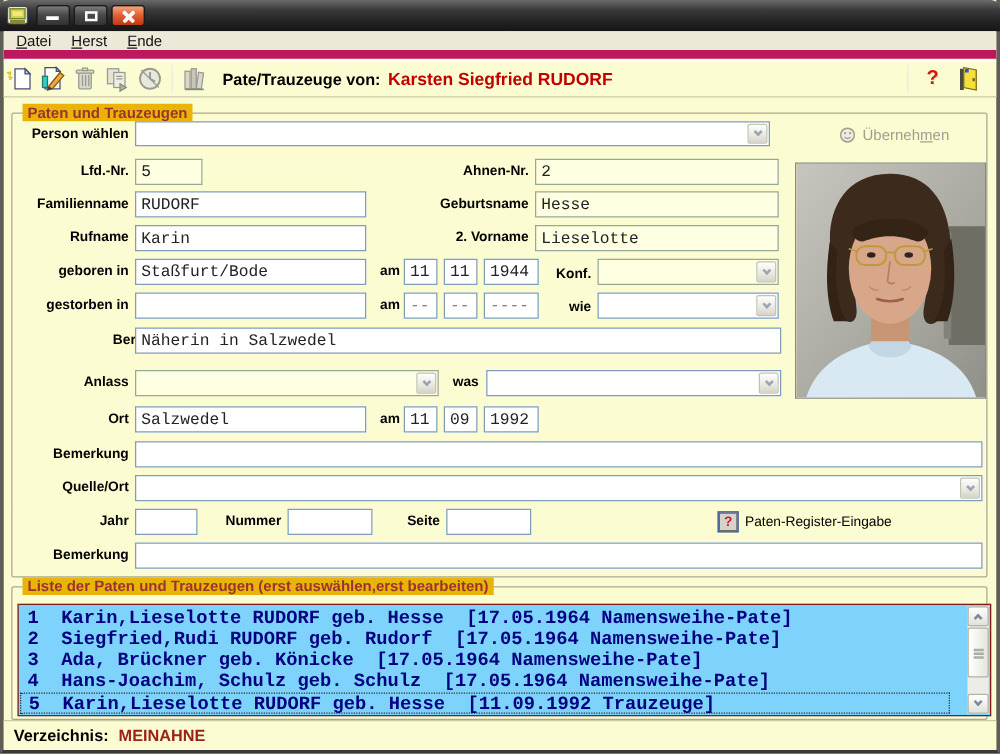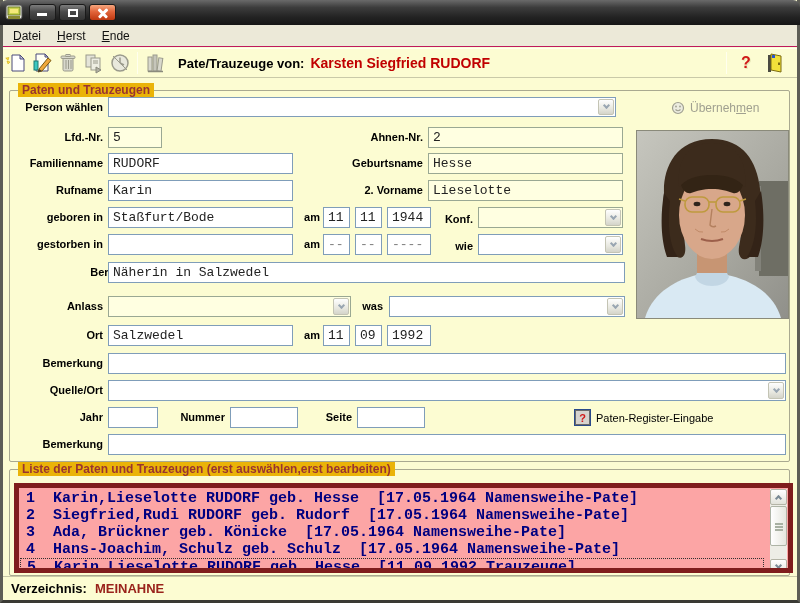--- a/index.html
+++ b/index.html
@@ -19,21 +19,21 @@
   .winbtn { width:27px; height:17px; border:1px solid #1a1a1a; border-radius:3px;
     background:linear-gradient(#7d7d7d,#4a4a4a 45%,#333); position:relative; }
   .winbtn.close { background:linear-gradient(#F5A67E,#E2643A 45%,#C03810); }
   .glyph-min { position:absolute; left:7px; bottom:4px; width:10px; height:3px; background:#fff; }
   .glyph-max { position:absolute; left:8px; top:4px; width:10px; height:8px; border:2px solid #fff; }
   .glyph-x1,.glyph-x2 { position:absolute; left:7px; top:7px; width:12px; height:2.5px; background:#fff; border-radius:1px; }
   .glyph-x1 { transform:rotate(45deg); } .glyph-x2 { transform:rotate(-45deg); }
 
   
   .menubar { position:absolute; top:25px; left:0; width:794px; height:22px; background:#ECE9D8;
-    border-bottom:1px solid #be185d; display:flex; align-items:center; padding-left:2px; }
+    border-bottom:7px solid #be185d; display:flex; align-items:center; padding-left:2px; }
   .menuitem { font-size:12px; color:#111; padding:3px 8px; }
   .accel { text-decoration:underline; }
 
   
   .toolbar { position:absolute; top:48px; left:0; width:794px; height:30px; background:#FCFCD2;
     border-top:1px solid #FFFFF0; border-bottom:1px solid #C9C9A8; display:flex; align-items:center; }
   .tbtn { width:26px; height:24px; display:flex; align-items:center; justify-content:center; }
   .tsep { width:1px; height:22px; background:#BDBDA0; border-right:1px solid #FFFFEE; margin:0 4px; }
   .caption { margin-left:10px; font-size:13px; font-weight:bold; color:#000; white-space:pre; }
   .caption .pname { color:#C00000; font-size:14px; margin-left:6px; }
@@ -63,22 +63,22 @@
   .ubtn .txt { margin-left:5px; }
 
   .qbtn { position:absolute; width:15px; height:15px; background:#D6D3CE; border:1px solid #6a6a6a;
     outline:1px solid #2a4a8a; color:#D01818; font-weight:bold; font-size:11px; text-align:center; line-height:14px; }
   .qlbl { position:absolute; font-size:11px; color:#000; height:16px; line-height:16px; }
 
   
   .photo { position:absolute; left:633px; top:130px; width:153px; height:189px; border:1px solid #8A8A7A; }
 
   
-  .listbox { position:absolute; left:4px; top:13px; width:779px; height:90px; background:#fca5a5;
-    border:5px solid #7f1d1d; overflow:hidden; }
+  .listbox { position:absolute; left:4px; top:13px; width:779px; height:90px; background:#7dd3fc;
+    border:1px solid #7f1d1d; overflow:hidden; }
   .lrow { position:absolute; left:1px; width:744px; height:17px; font-family:"Liberation Mono","DejaVu Sans Mono",monospace;
     font-weight:bold; font-size:15px; color:#000080; line-height:17px; padding-left:6px; white-space:pre; }
   .lrow.sel { border:1px dotted #303030; }
   .vsb { position:absolute; top:1px; right:1px; width:17px; height:86px; background:#EDEDE6; }
   .sbtn { position:absolute; left:0; width:17px; height:16px; background:linear-gradient(#FFFFFF,#E2E2DA);
     border:1px solid #B4B4A6; border-radius:2px; display:flex; align-items:center; justify-content:center; }
   .chev-up { width:5px; height:5px; border-left:2px solid #7A8A96; border-top:2px solid #7A8A96; transform:rotate(45deg); margin-top:3px; }
   .chev-dn { width:5px; height:5px; border-right:2px solid #7A8A96; border-bottom:2px solid #7A8A96; transform:rotate(45deg); margin-top:-3px; }
   .sthumb { position:absolute; left:0; top:17px; width:17px; height:40px; background:linear-gradient(90deg,#FFFFFF,#E6E6DE);
     border:1px solid #AEB4A6; border-radius:2px; }

